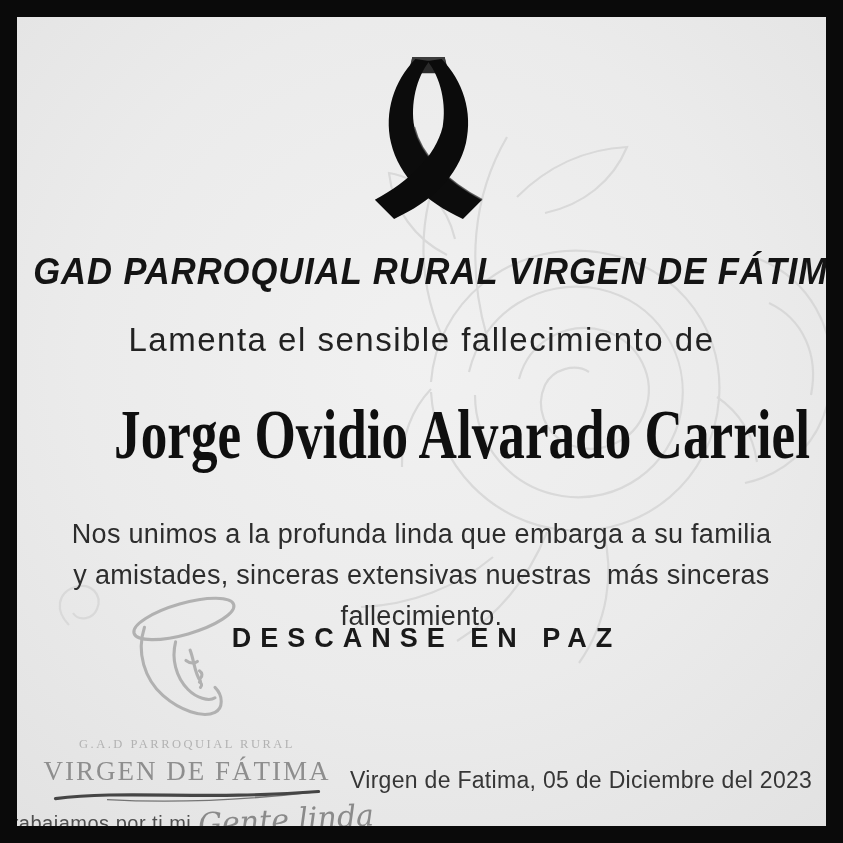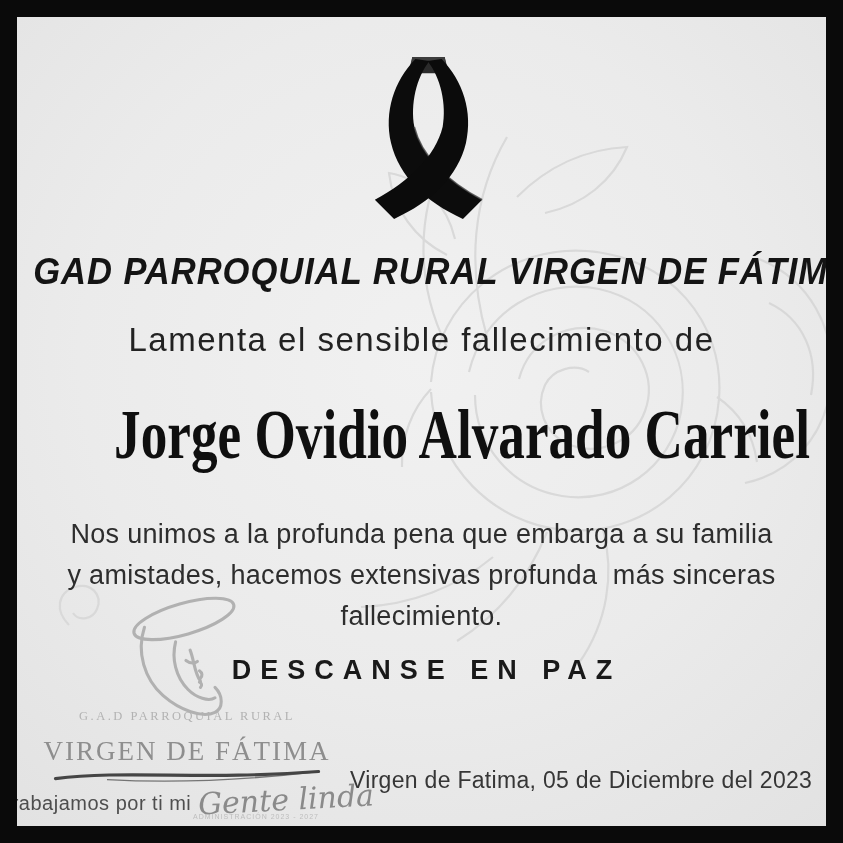--- a/index.html
+++ b/index.html
@@ -34,32 +34,32 @@
     font-size:70px;font-weight:bold;
     transform:scaleX(0.76);transform-origin:center;
     color:#0f0f0f;letter-spacing:0;
   }
   .condolence{
     top:497px;left:0;width:809px;text-align:center;
     font-size:27px;line-height:41px;color:#2d2d2d;letter-spacing:0.3px;
   }
   .condolence div{white-space:pre;}
   .rip-line{
-    top:638px;
+    top:606px;
     font-size:27px;font-weight:700;letter-spacing:9px;margin-left:5px;color:#191919;
   }
   .virgin{left:80px;top:575px;width:180px;height:140px;opacity:0.85;}
-  .logo-block{left:10px;top:692px;width:320px;text-align:center;}
+  .logo-block{left:10px;top:720px;width:320px;text-align:center;}
   .logo-small{
     font-family:"Liberation Serif", serif;
     font-size:12.5px;letter-spacing:2.5px;color:#b2b2b2;white-space:nowrap;
   }
   .logo-big{
     font-family:"Liberation Serif", serif;
-    font-size:27px;letter-spacing:2px;color:#8e8e8e;white-space:nowrap;margin-top:12px;
+    font-size:27px;letter-spacing:2px;color:#8e8e8e;white-space:nowrap;margin-top:4px;
   }
   .swoosh{width:292px;height:16px;margin:1px auto 0 auto;display:block;}
   .slogan-row{
     display:flex;align-items:baseline;justify-content:center;gap:7px;margin-top:-2px;
   }
   .slogan-plain{font-size:20px;color:#4e4e4e;letter-spacing:0.5px;white-space:nowrap;}
   .slogan-script{
     font-family:"DejaVu Serif", serif;font-style:italic;
     font-size:30px;color:#8a8a8a;white-space:nowrap;transform:rotate(-3deg);
   }
@@ -104,22 +104,22 @@
     <path d="M46,69 C53,98 79,123 113,141" stroke="#454545" stroke-width="1.6" fill="none" opacity="0.8"></path>
     <path d="M73,2 C94,24 104,54 97,85 C89,118 63,143 26,160 L7,141 C41,123 67,98 74,69 C78,47 72,20 59,4 Z" fill="#0b0b0b"></path>
   </svg>
 
   <div class="abs centered org-line">GAD PARROQUIAL RURAL VIRGEN DE FÁTIMA</div>
   <div class="abs centered announce-line">Lamenta el sensible fallecimiento de</div>
 
   <div class="abs centered deceased-name">Jorge Ovidio Alvarado Carriel</div>
 
   <div class="abs condolence">
-    <div>Nos unimos a la profunda pena que embarga a su familia</div>
-    <div>y amistades, hacemos extensivas profunda  más sinceras</div>
+    <div>Nos unimos a la profunda linda que embarga a su familia</div>
+    <div>y amistades, sinceras extensivas nuestras  más sinceras</div>
     <div>fallecimiento.</div>
   </div>
 
   <div class="abs centered rip-line">DESCANSE EN PAZ</div>
 
   <svg class="abs virgin" viewBox="0 0 170 135">
     <g stroke="#a8a8a8" stroke-width="3" fill="none" stroke-linecap="round">
       <ellipse cx="82" cy="26" rx="50" ry="15" transform="rotate(-16 82 26)"></ellipse>
       <path d="M44,34 C36,58 44,84 62,100 C78,114 100,122 112,116 C120,112 120,100 112,92"></path>
       <path d="M74,48 C70,64 74,82 86,94 C94,102 106,106 112,102"></path>

